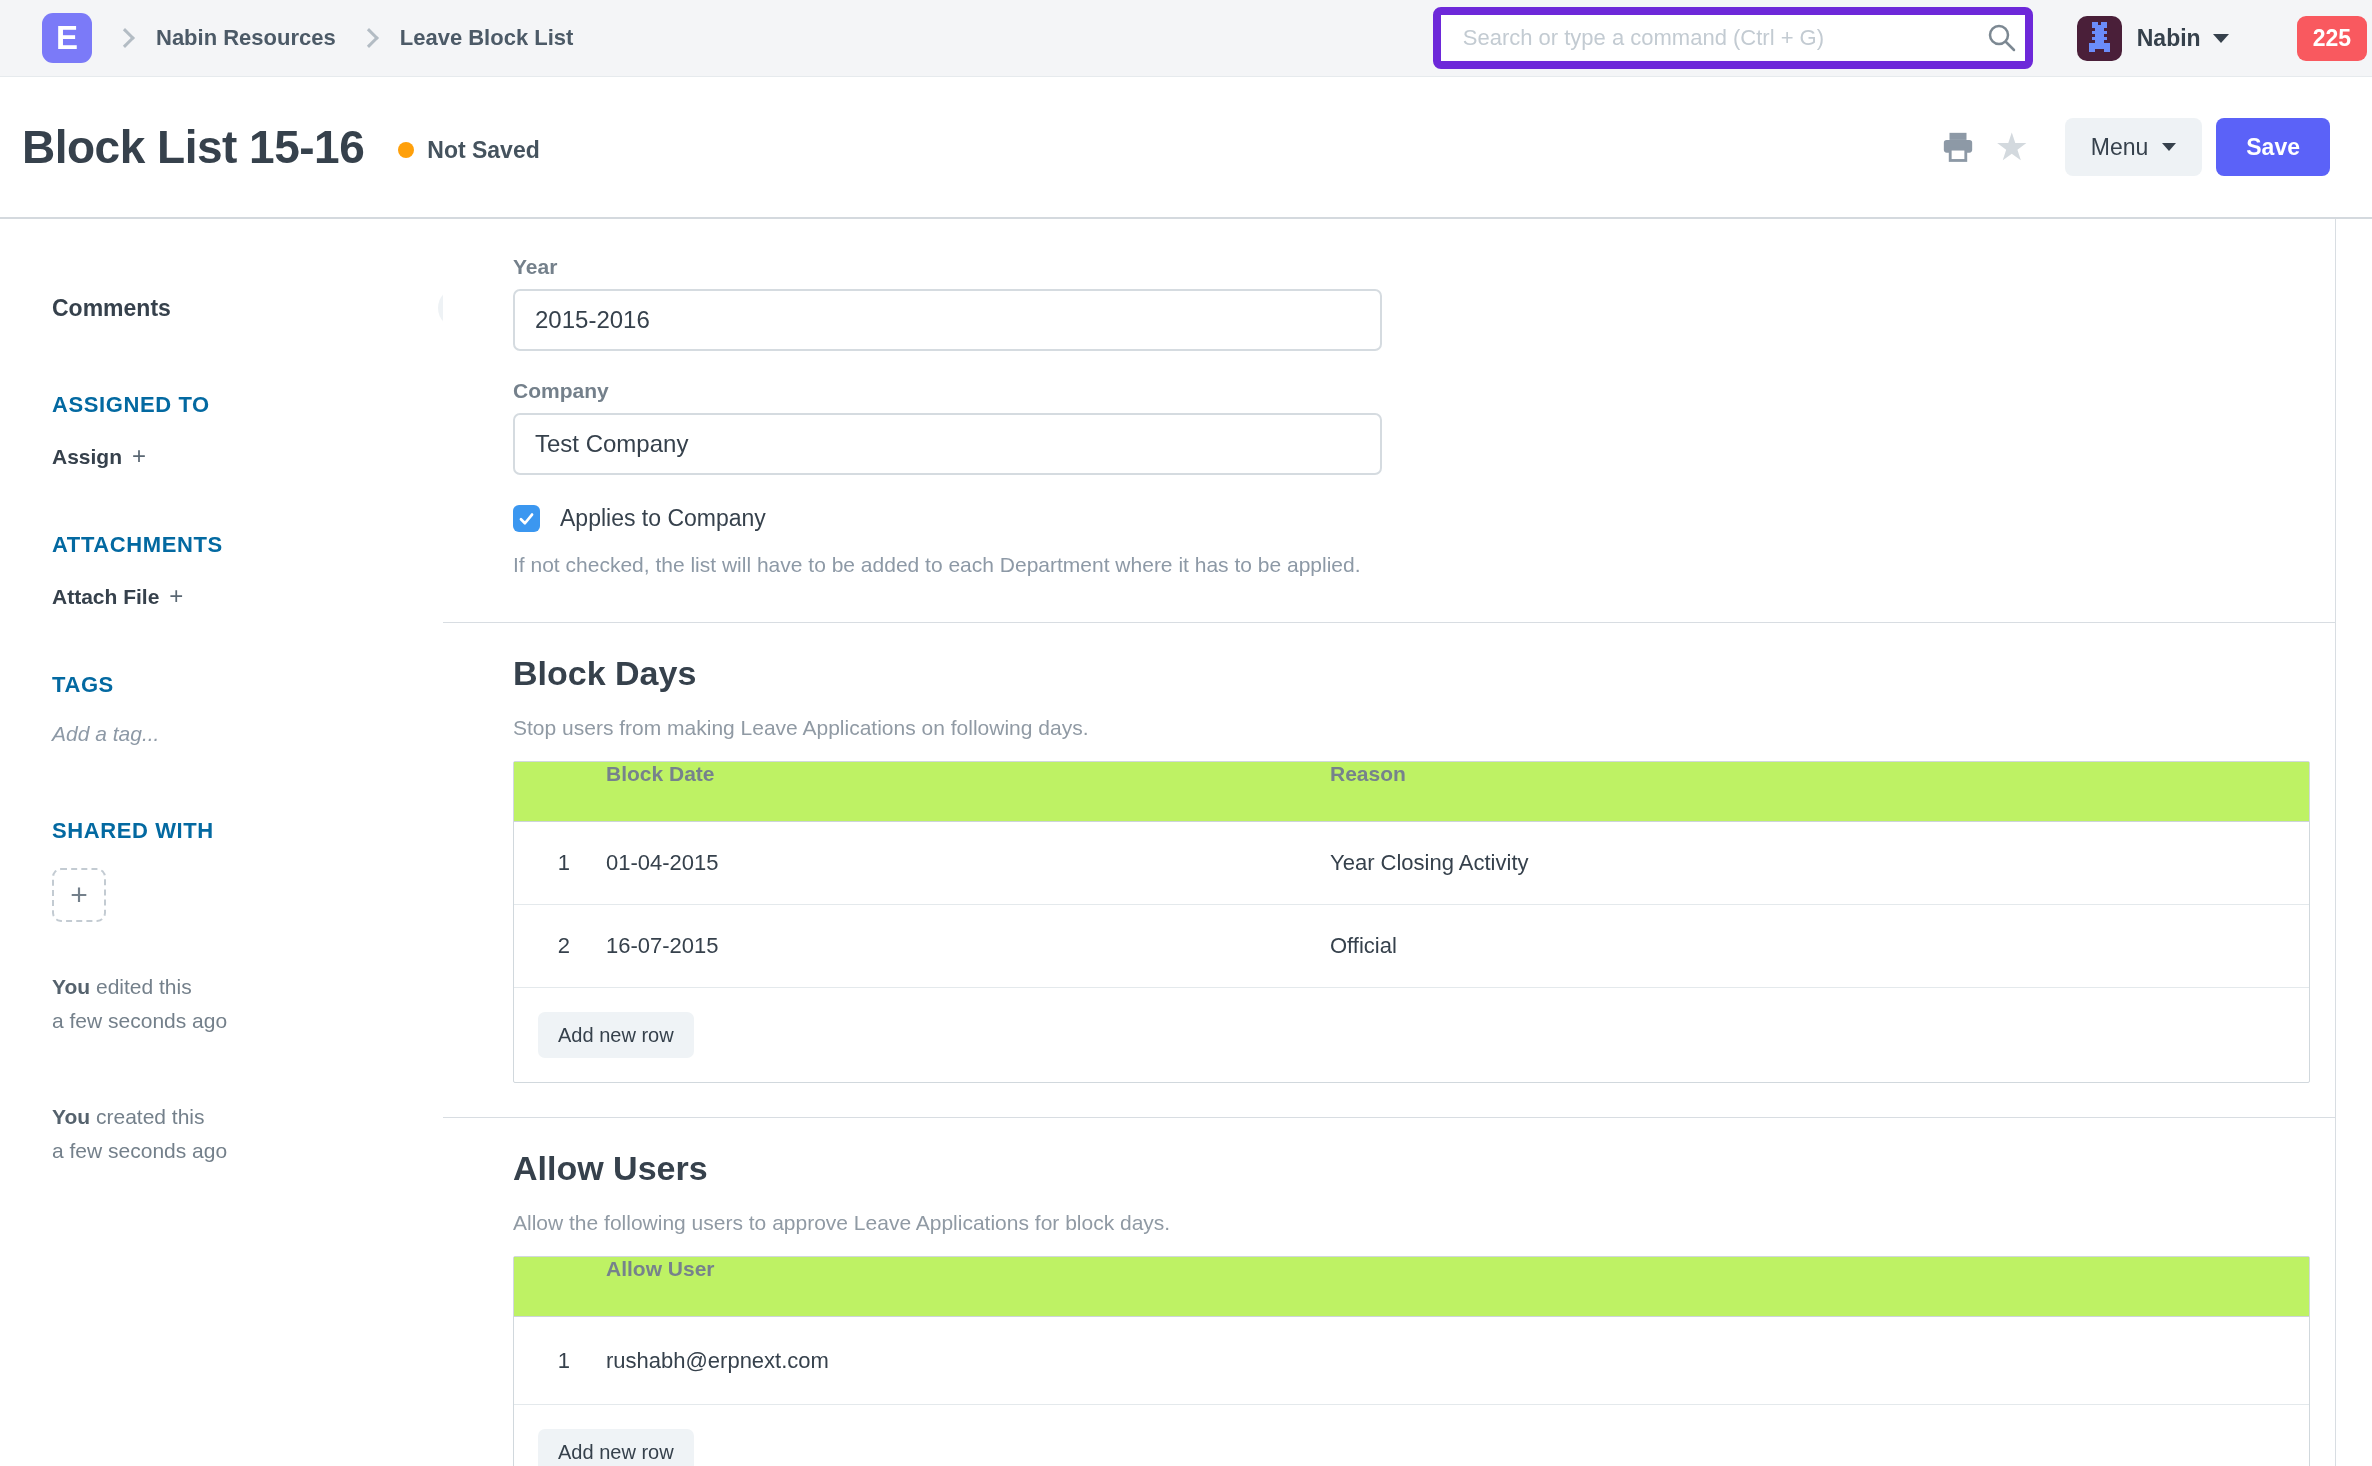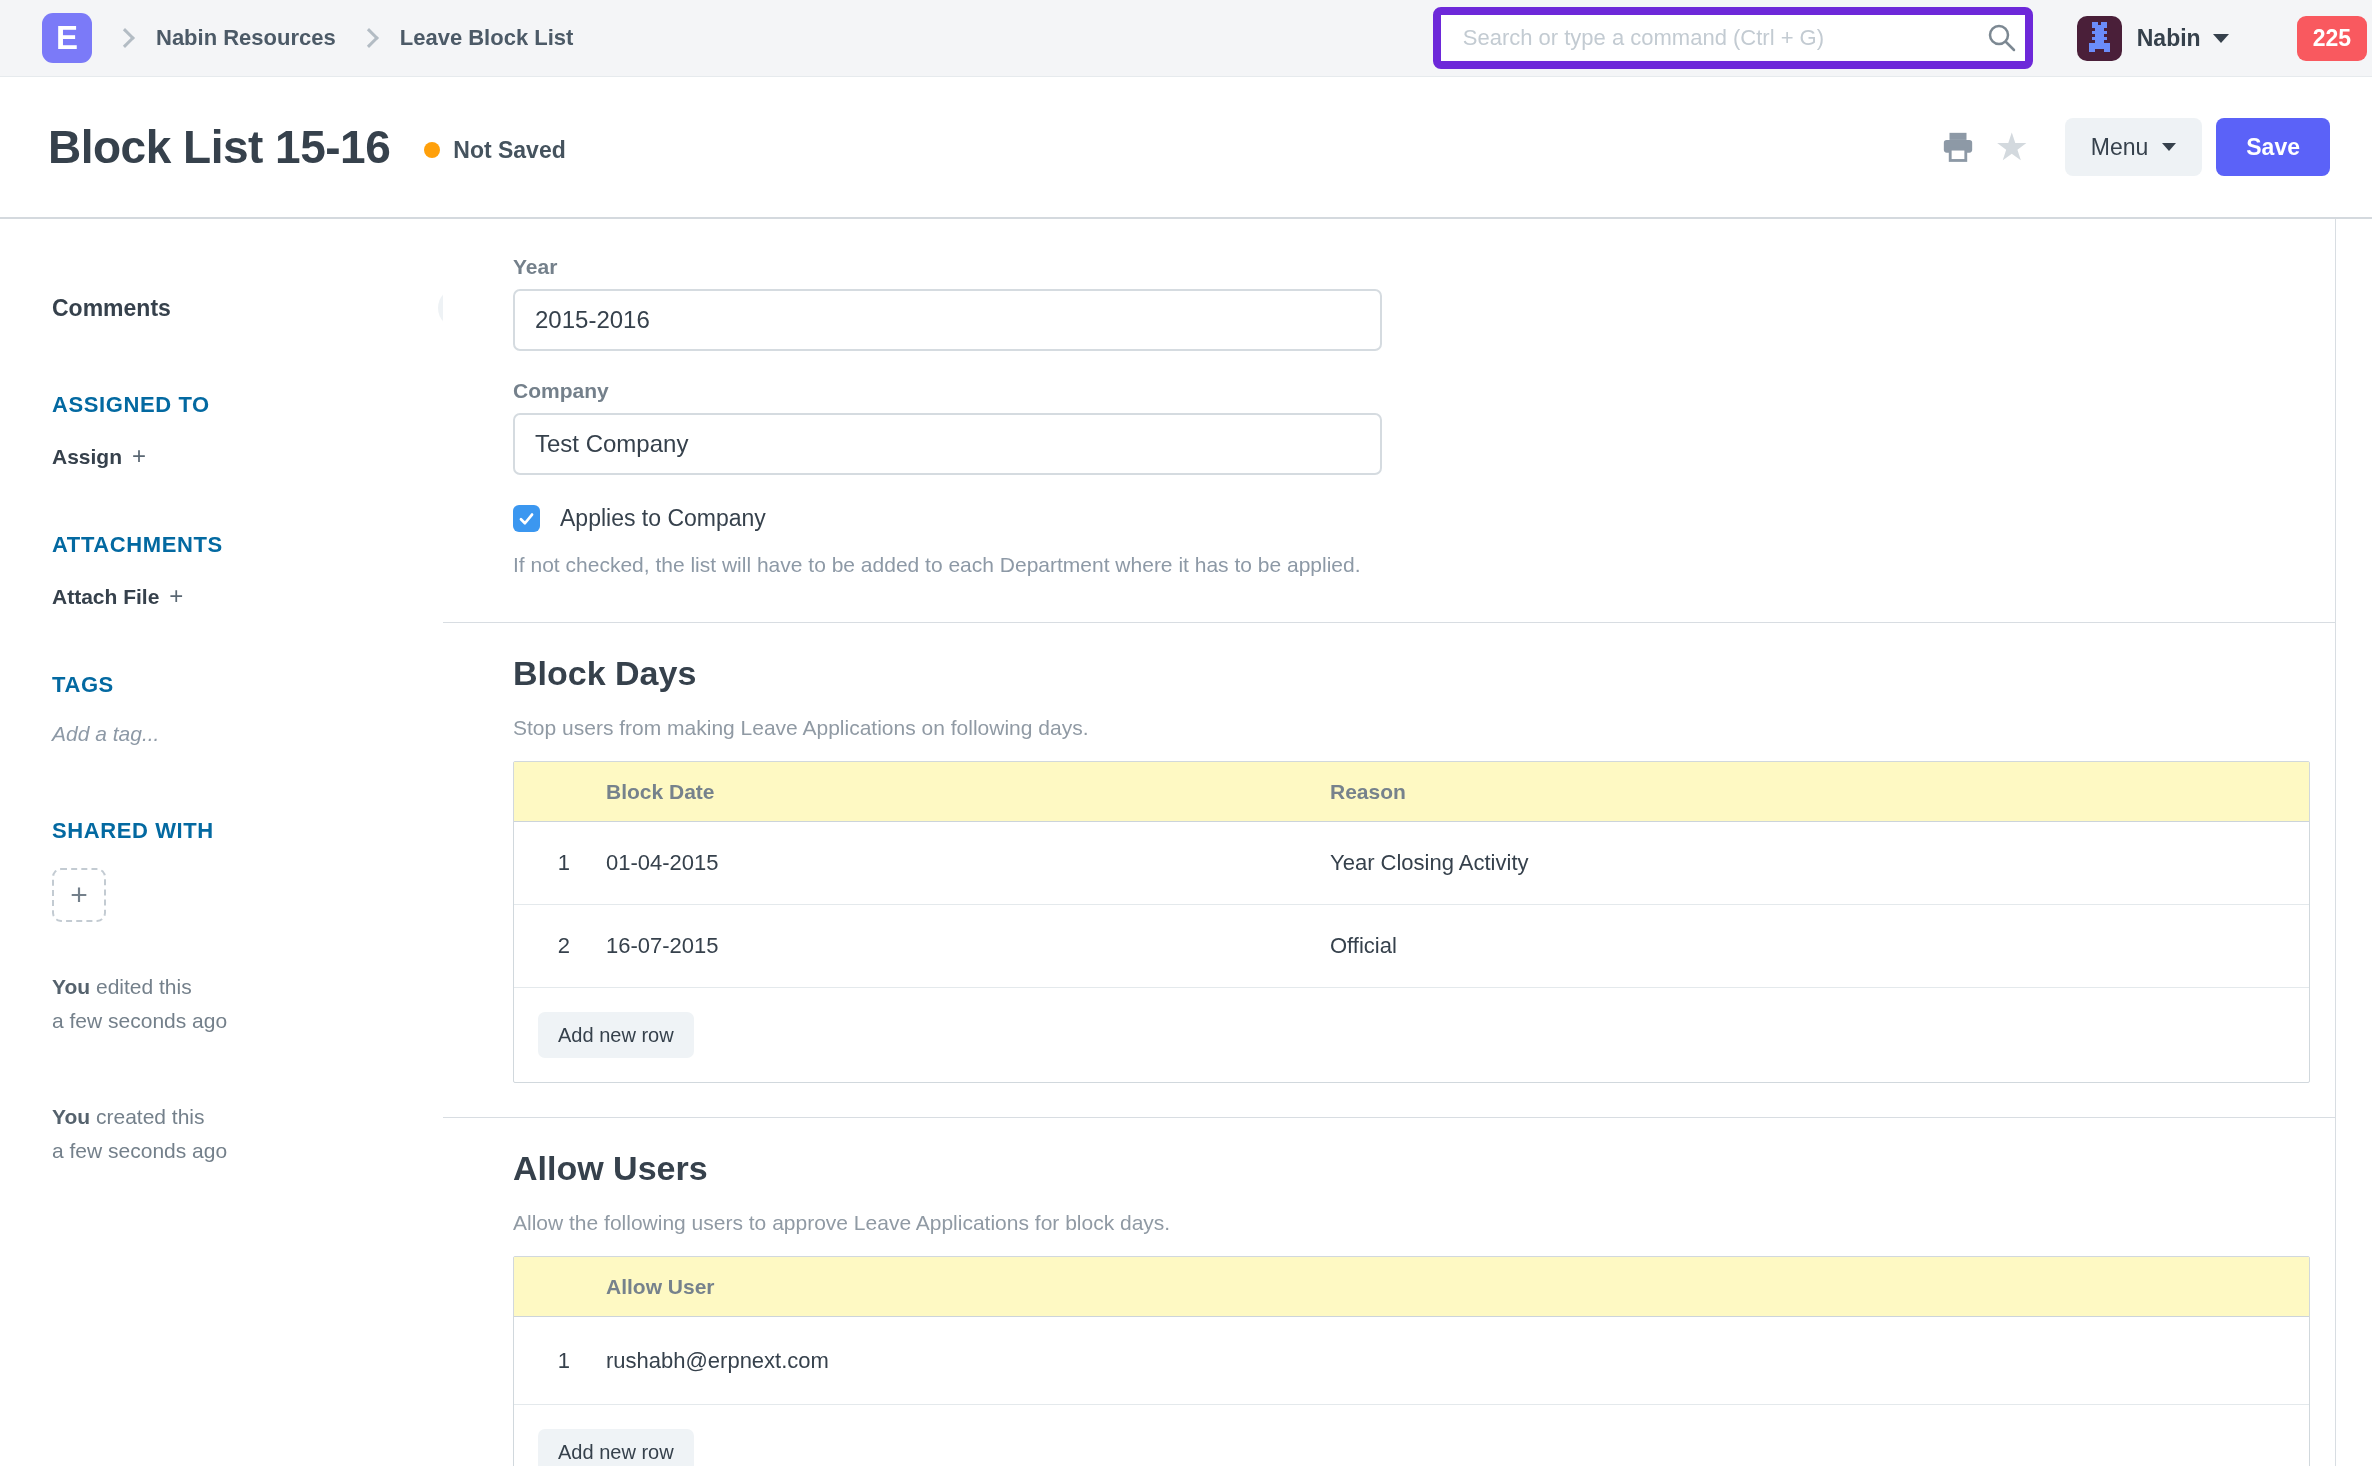--- a/index.html
+++ b/index.html
@@ -24,21 +24,21 @@
   .avatar { width:45px; height:45px; border-radius:10px; background:#4a1f39; flex:none;
             display:flex; align-items:center; justify-content:center; }
   .user-name { font-size:23px; font-weight:700; color:#36414c; margin-left:15px; }
   .caret-down { width:0; height:0; border-left:8px solid transparent; border-right:8px solid transparent;
                 border-top:9px solid #36414c; margin-left:12px; display:inline-block; }
   .notif-badge { margin-left:68px; margin-right:5px; background:#f9595f; color:#fff; font-size:23px;
                  font-weight:700; border-radius:9px; padding:9px 16px; flex:none; }
 
   
   .page-head { position:absolute; top:77px; left:0; width:2372px; height:142px; background:#fff;
-               border-bottom:2px solid #d4d9de; display:flex; align-items:center; padding:0 42px 0 48px; }
+               border-bottom:2px solid #d4d9de; display:flex; align-items:center; padding:0 42px 0 22px; }
   .page-title { font-size:46px; font-weight:700; color:#36414c; letter-spacing:-0.5px; }
   .indicator { display:flex; align-items:center; margin-left:34px; margin-top:6px; }
   .ind-dot { width:16px; height:16px; border-radius:50%; background:#ffa00a; margin-right:13px; }
   .ind-text { font-size:23px; font-weight:700; color:#45535e; }
   .head-actions { margin-left:auto; display:flex; align-items:center; }
   .icon-btn { background:none; border:none; cursor:pointer; display:flex; align-items:center; padding:0; }
   .star-glyph { font-size:38px; color:#d3d9de; line-height:1; margin-left:20px; }
   .btn { height:58px; border:none; border-radius:8px; font-size:23px; font-family:inherit;
          display:flex; align-items:center; cursor:pointer; }
   .btn-menu { background:#eef2f5; color:#36414c; padding:0 26px; margin-left:36px; }
@@ -77,22 +77,22 @@
               align-items:center; justify-content:center; flex:none; }
   .check-label { font-size:23px; color:#36414c; margin-left:20px; }
   .help-text { margin-top:16px; width:870px; font-size:21px; color:#8d99a6; line-height:34px; }
 
   .grid-section { padding:30px 26px 34px 70px; }
   .grid-section.bordered { border-bottom:1px solid #d8dde2; }
   .section-heading { font-size:34px; font-weight:700; color:#36414c; line-height:40px; margin-bottom:22px; }
   .section-desc { font-size:21px; color:#909aa4; line-height:26px; margin-bottom:20px; }
 
   .grid { width:1797px; border:1px solid #d1d8dd; border-radius:2px; background:#fff; }
-  .grid-header { height:60px; background:#fef9c3; border-bottom:1px solid #ccd4da;
-                 display:flex; align-items:center; font-size:21px; font-weight:600; color:#76828c; }
+  .grid-header { height:60px; background:#bef264; border-bottom:1px solid #ccd4da;
+                 display:flex; align-items:flex-start; font-size:21px; font-weight:600; color:#76828c; }
   .grid-row { height:83px; display:flex; align-items:center; font-size:22px; color:#36414c;
               border-bottom:1px solid #e4e9ec; background:#fff; }
   .grid-row.tall { height:88px; }
   .cell-idx { width:80px; text-align:right; padding-right:24px; color:#36414c; flex:none; }
   .cell-date { width:726px; padding-left:12px; flex:none; }
   .cell-reason { flex:1; padding-left:10px; }
   .grid-footer { height:94px; display:flex; align-items:center; padding-left:24px; }
   .btn-add-row { height:46px; background:#eff3f6; border:none; border-radius:7px; padding:0 20px;
                  font-size:20px; color:#36414c; font-family:inherit; cursor:pointer; }
 </style>

